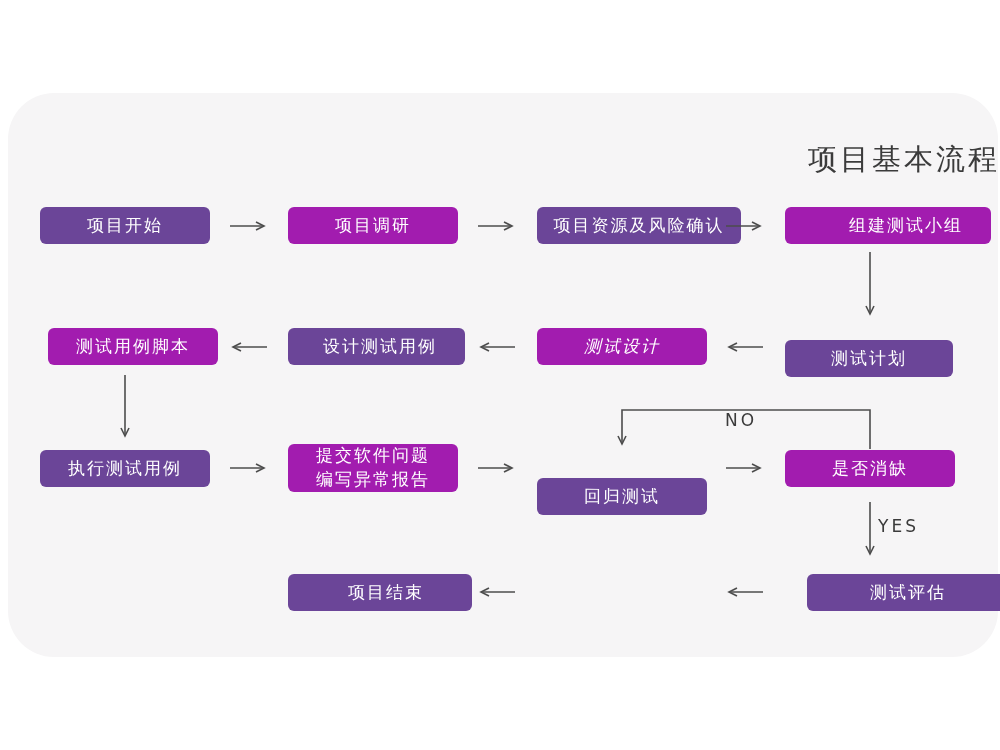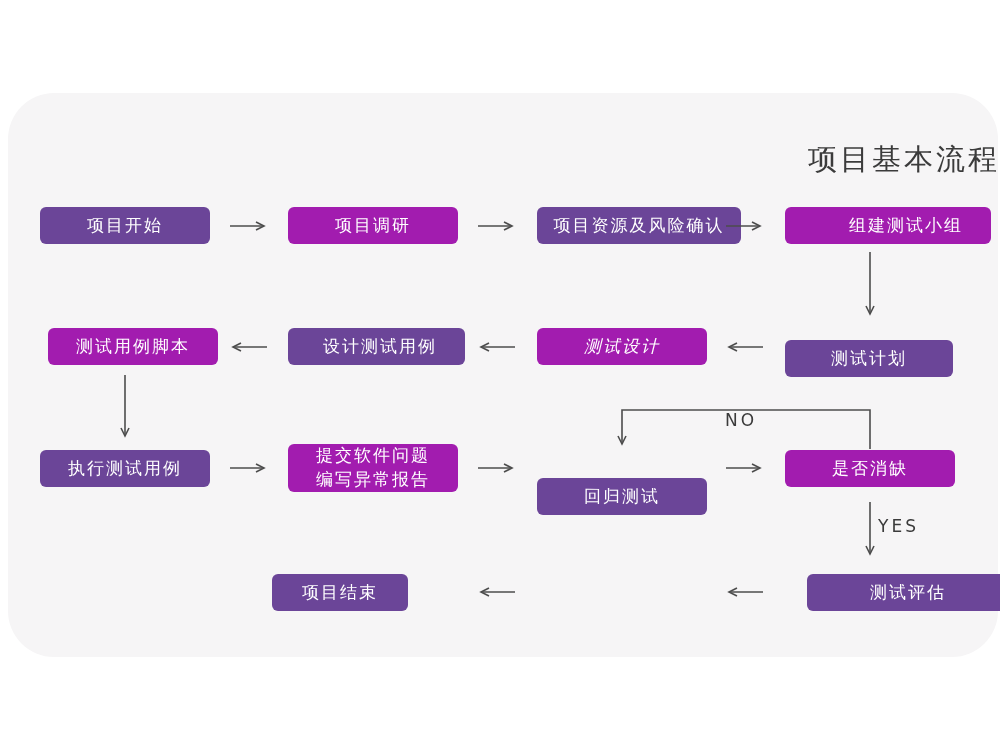--- a/index.html
+++ b/index.html
@@ -35,21 +35,21 @@
   <div class="node purple" style="left:288px;top:328px;width:170px;height:37px;padding-left:7px;">设计测试用例</div>
   <div class="node gray" style="left:40px;top:328px;width:170px;height:37px;margin-left:8px;">测试用例脚本</div>
 
   <div class="node purple" style="left:40px;top:450px;width:170px;height:37px;">执行测试用例</div>
   <div class="node gray" style="left:288px;top:444px;width:170px;height:48px;">提交软件问题
 编写异常报告</div>
   <div class="node purple" style="left:537px;top:450px;width:170px;height:37px;margin-top:28px;">回归测试</div>
   <div class="node gray" style="left:785px;top:450px;width:170px;height:37px;">是否消缺</div>
 
   <div class="node purple" style="left:807px;top:574px;width:202px;height:37px;">测试评估</div>
-  <div class="node purple" style="left:272px;top:574px;width:136px;height:37px;">项目结束</div>
+  <div class="node purple" style="left:288px;top:574px;width:172px;height:37px;padding-left:12px;">项目结束</div>
 
   <div class="edge-label no">NO</div>
   <div class="edge-label yes">YES</div>
 
   <svg class="arrows" width="1000" height="750" viewBox="0 0 1000 750">
     <defs>
       <marker id="arrowhead" markerWidth="12" markerHeight="12" refX="9" refY="5" orient="auto" markerUnits="userSpaceOnUse">
         <path d="M1 1 L9 5 L1 9" fill="none" stroke="#4D4D4D" stroke-width="1.6"></path>
       </marker>
     </defs>

